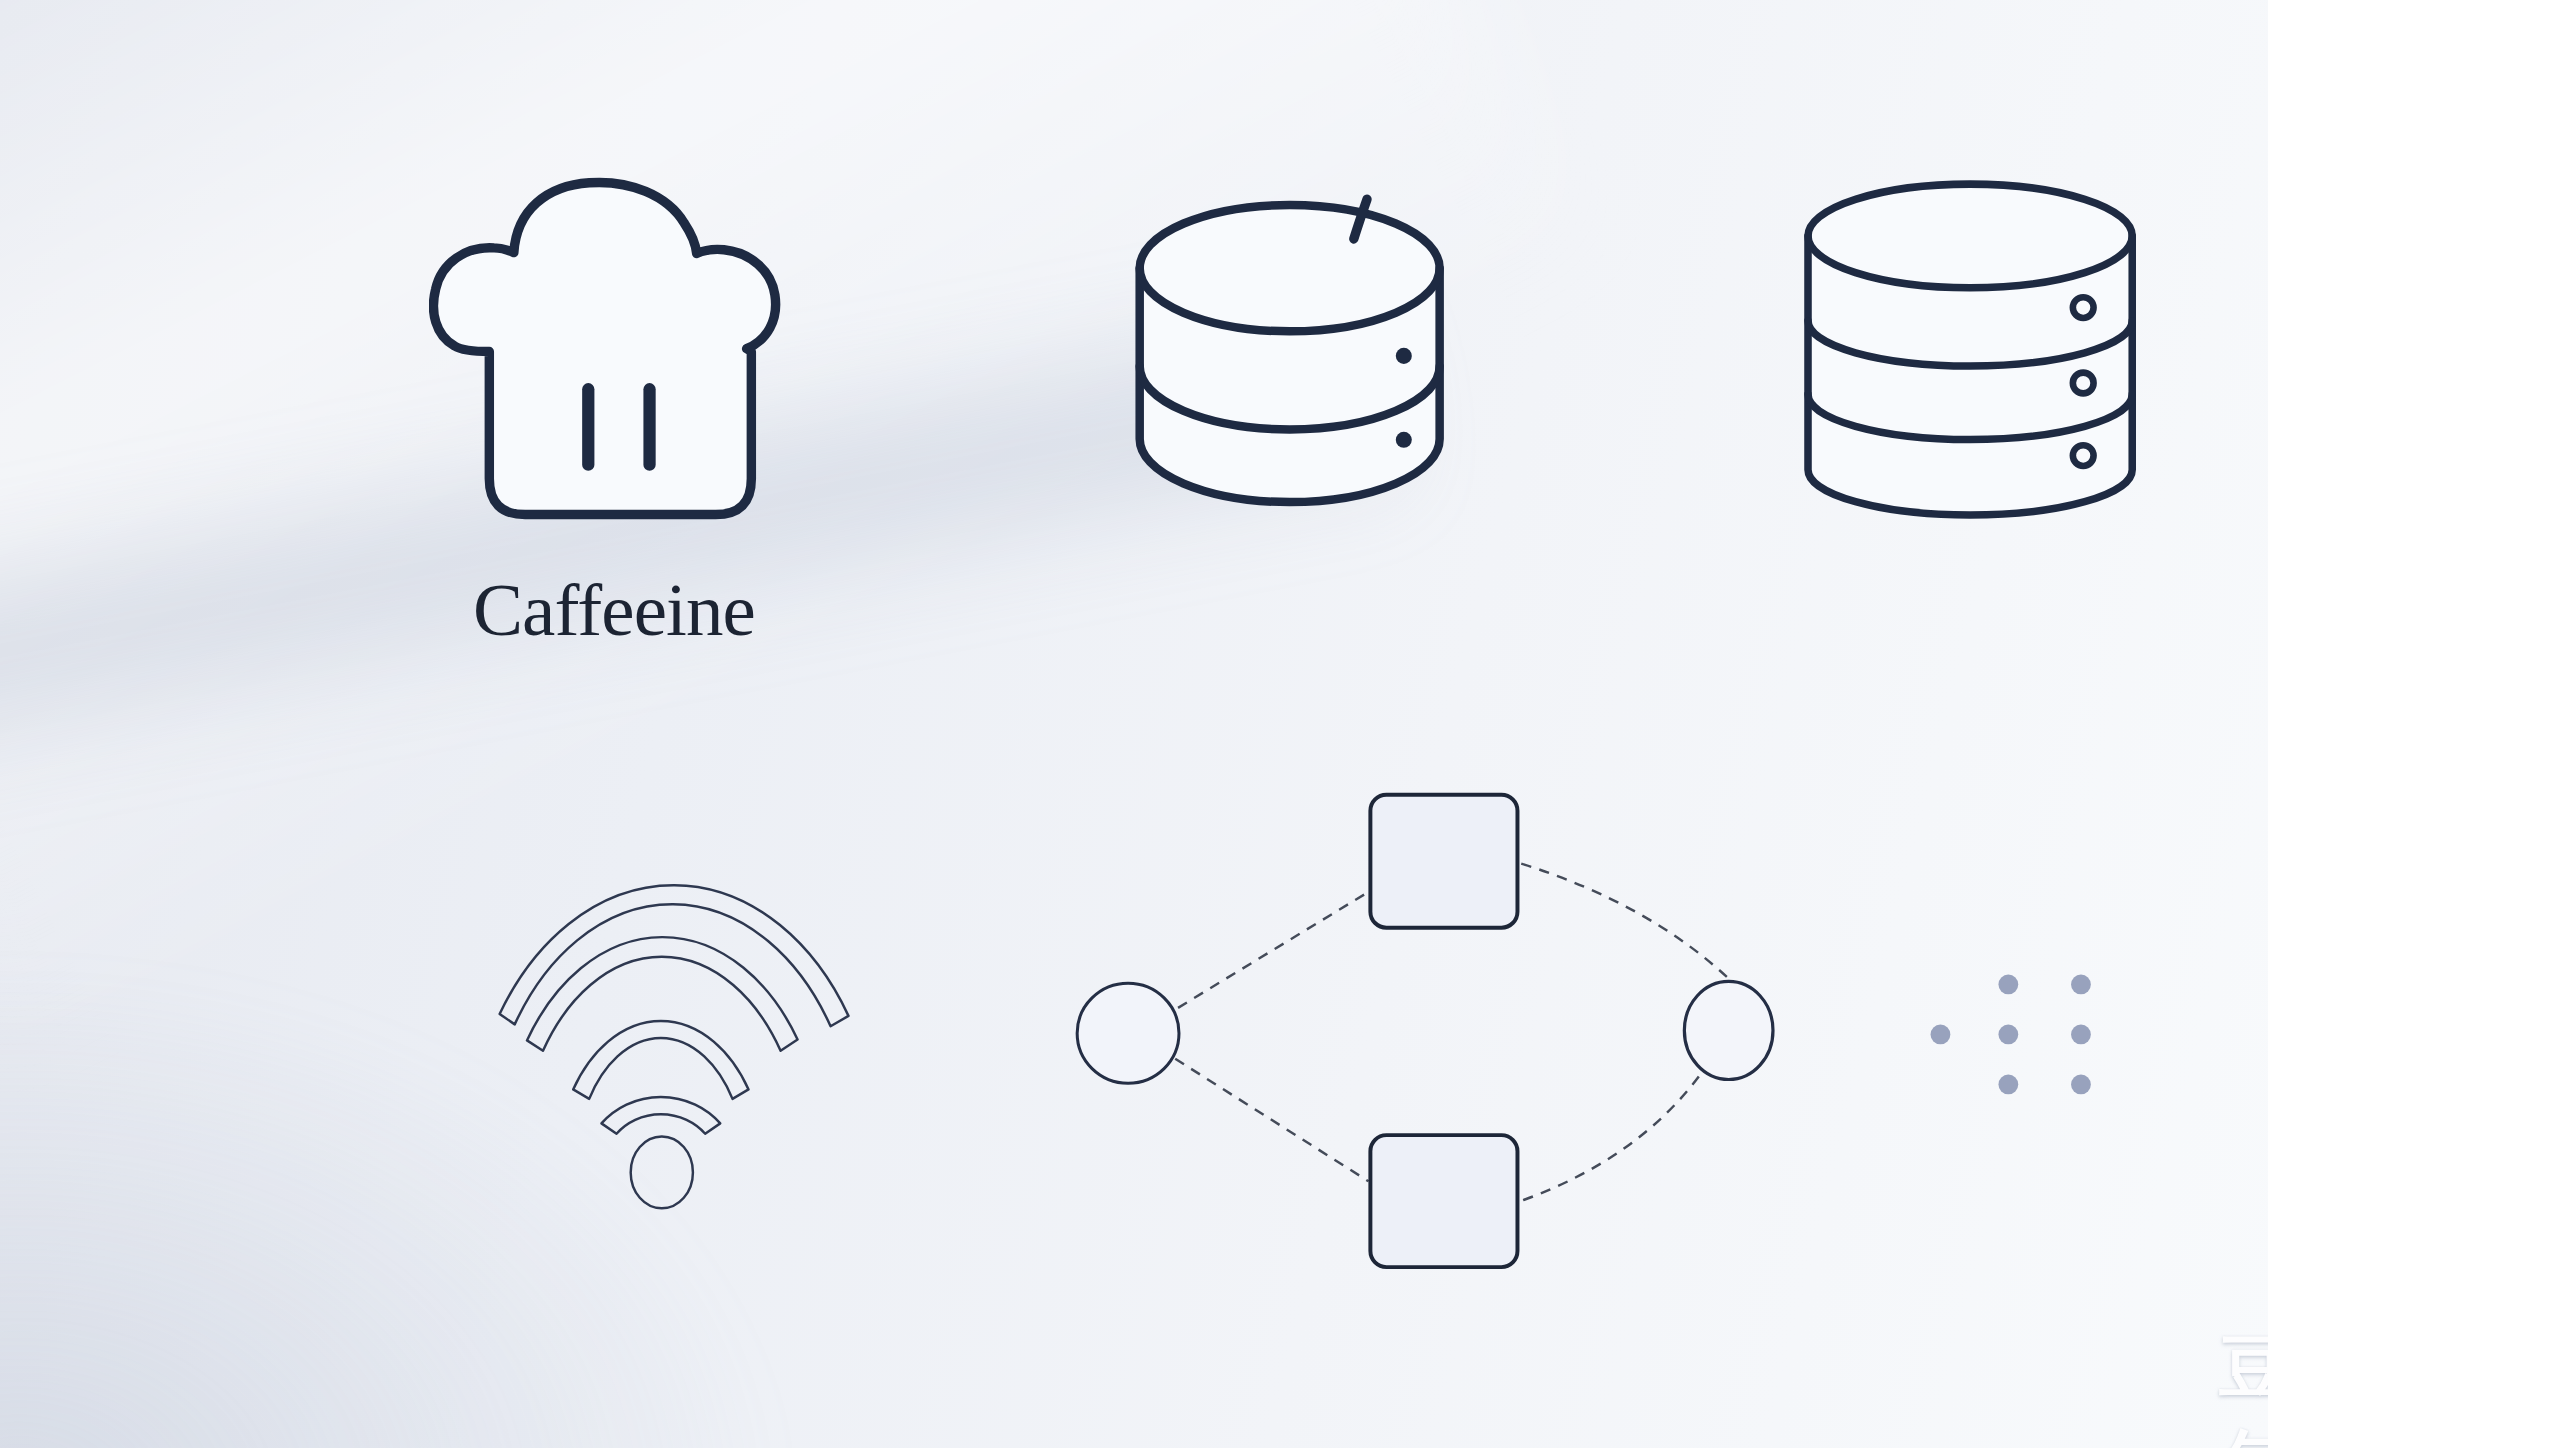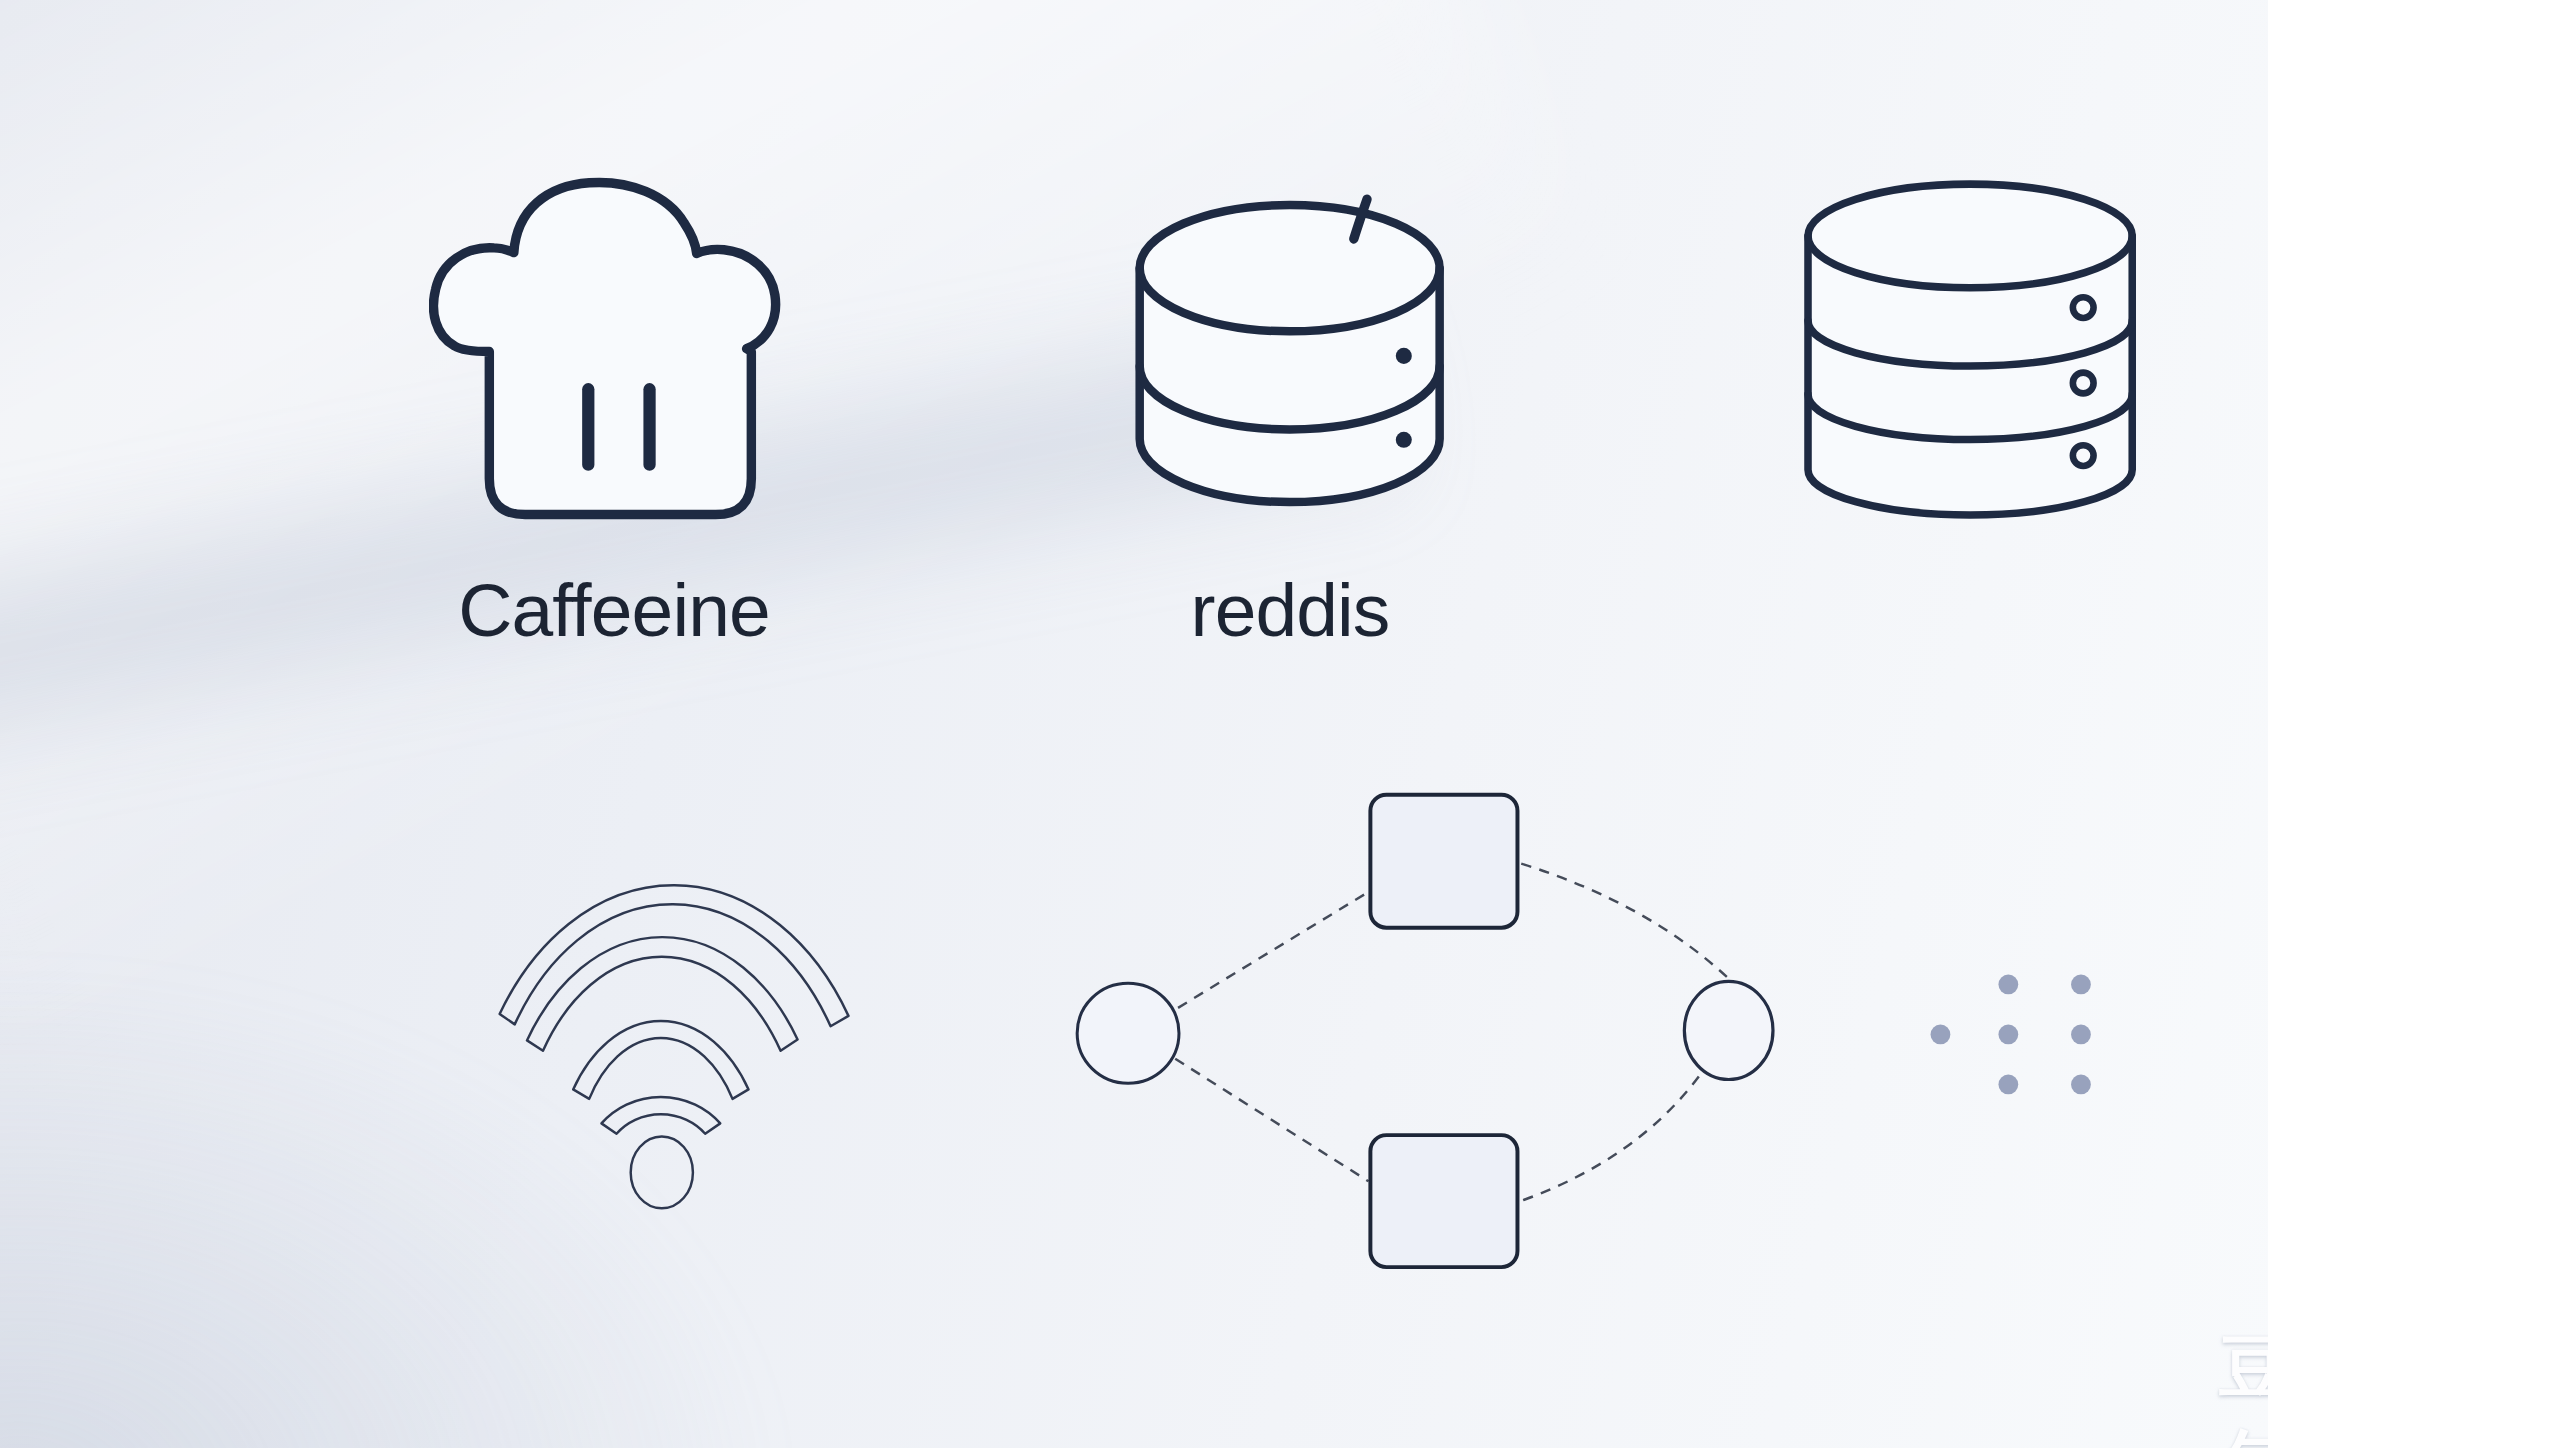--- a/index.html
+++ b/index.html
@@ -1,21 +1,21 @@
 <!DOCTYPE html>
 <html style="font-size:15px"><head>
 <meta charset="utf-8">
 <style>
   html,body{margin:0;padding:0;}
   .canvas{
     position:relative;
     width:2268px;height:1448px;
     overflow:hidden;
     background:linear-gradient(104deg,#e6e9f0 0%,#ecEFf5 32%,#f2f4f8 62%,#f8fafc 100%);
-    font-family:Liberation Sans, sans-serif;
+    font-family:Liberation Serif, serif;
   }
   .streak{position:absolute;pointer-events:none;}
   .streak-light{
     left:-321px;top:-283px;width:1793px;height:991px;
     transform:rotate(-27deg);
     background:linear-gradient(to bottom, rgba(255,255,255,0) 0%, rgba(255,255,255,0.55) 45%, rgba(255,255,255,0) 100%);
     filter:blur(40px);
   }
   .streak-shade{
     left:-245px;top:406px;width:1651px;height:264px;
@@ -77,21 +77,20 @@
   <div class="tech-label" style="left:350px;top:567px">Caffeeine</div>
 
   <svg class="icon-svg" style="left:1118px;top:170px" width="349" height="368" viewBox="1185 180 370 390">
     <path d="M 1208 284 A 159 67 0 0 1 1526 284 L 1526 465 A 159 67 0 0 1 1208 465 Z" fill="#f8fafd" stroke="#1e2a42" stroke-width="9" stroke-linejoin="round"></path>
     <path d="M 1208 284 A 159 67 0 0 0 1526 284" fill="none" stroke="#1e2a42" stroke-width="9" stroke-linecap="round"></path>
     <path d="M 1208 388 A 159 67 0 0 0 1526 388" fill="none" stroke="#1e2a42" stroke-width="9" stroke-linecap="round"></path>
     <path d="M 1449 211 Q 1441 234 1435 253" fill="none" stroke="#1e2a42" stroke-width="10" stroke-linecap="round"></path>
     <circle cx="1488" cy="377" r="8.5" fill="#1e2a42"></circle>
     <circle cx="1488" cy="466" r="8.5" fill="#1e2a42"></circle>
   </svg>
-  <div class="tech-label" style="left:1026px;top:567px">reddis</div>
 
   <svg class="icon-svg" style="left:1788px;top:170px" width="368" height="377" viewBox="1895 180 390 400">
     <path d="M 1916 250 A 172 55 0 0 1 2260 250 L 2260 498 A 172 48 0 0 1 1916 498 Z" fill="#f8fafd" stroke="#1e2a42" stroke-width="8" stroke-linejoin="round"></path>
     <path d="M 1916 250 A 172 55 0 0 0 2260 250" fill="none" stroke="#1e2a42" stroke-width="8" stroke-linecap="round"></path>
     <path d="M 1916 340 A 172 48 0 0 0 2260 340" fill="none" stroke="#1e2a42" stroke-width="8" stroke-linecap="round"></path>
     <path d="M 1916 418 A 172 48 0 0 0 2260 418" fill="none" stroke="#1e2a42" stroke-width="8" stroke-linecap="round"></path>
     <circle cx="2208" cy="326" r="11" fill="none" stroke="#1e2a42" stroke-width="7"></circle>
     <circle cx="2208" cy="406" r="11" fill="none" stroke="#1e2a42" stroke-width="7"></circle>
     <circle cx="2208" cy="483" r="11" fill="none" stroke="#1e2a42" stroke-width="7"></circle>
   </svg>

